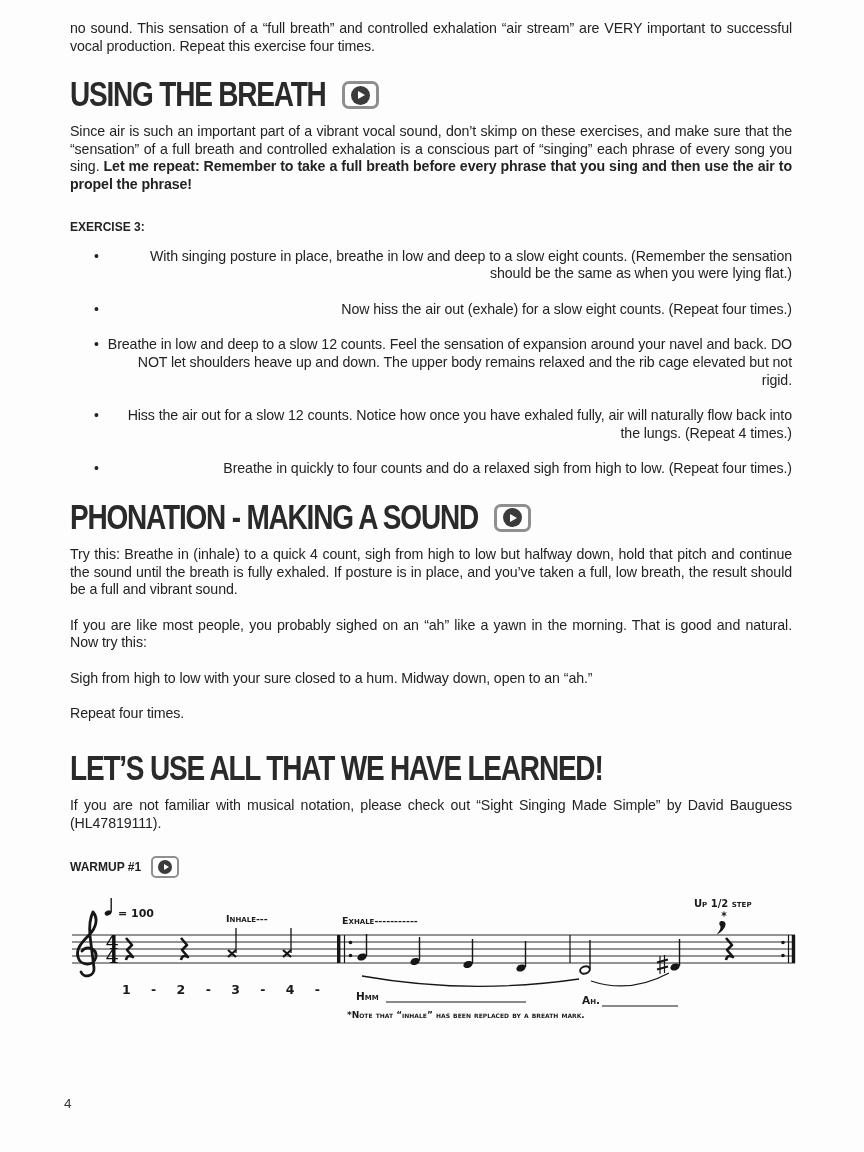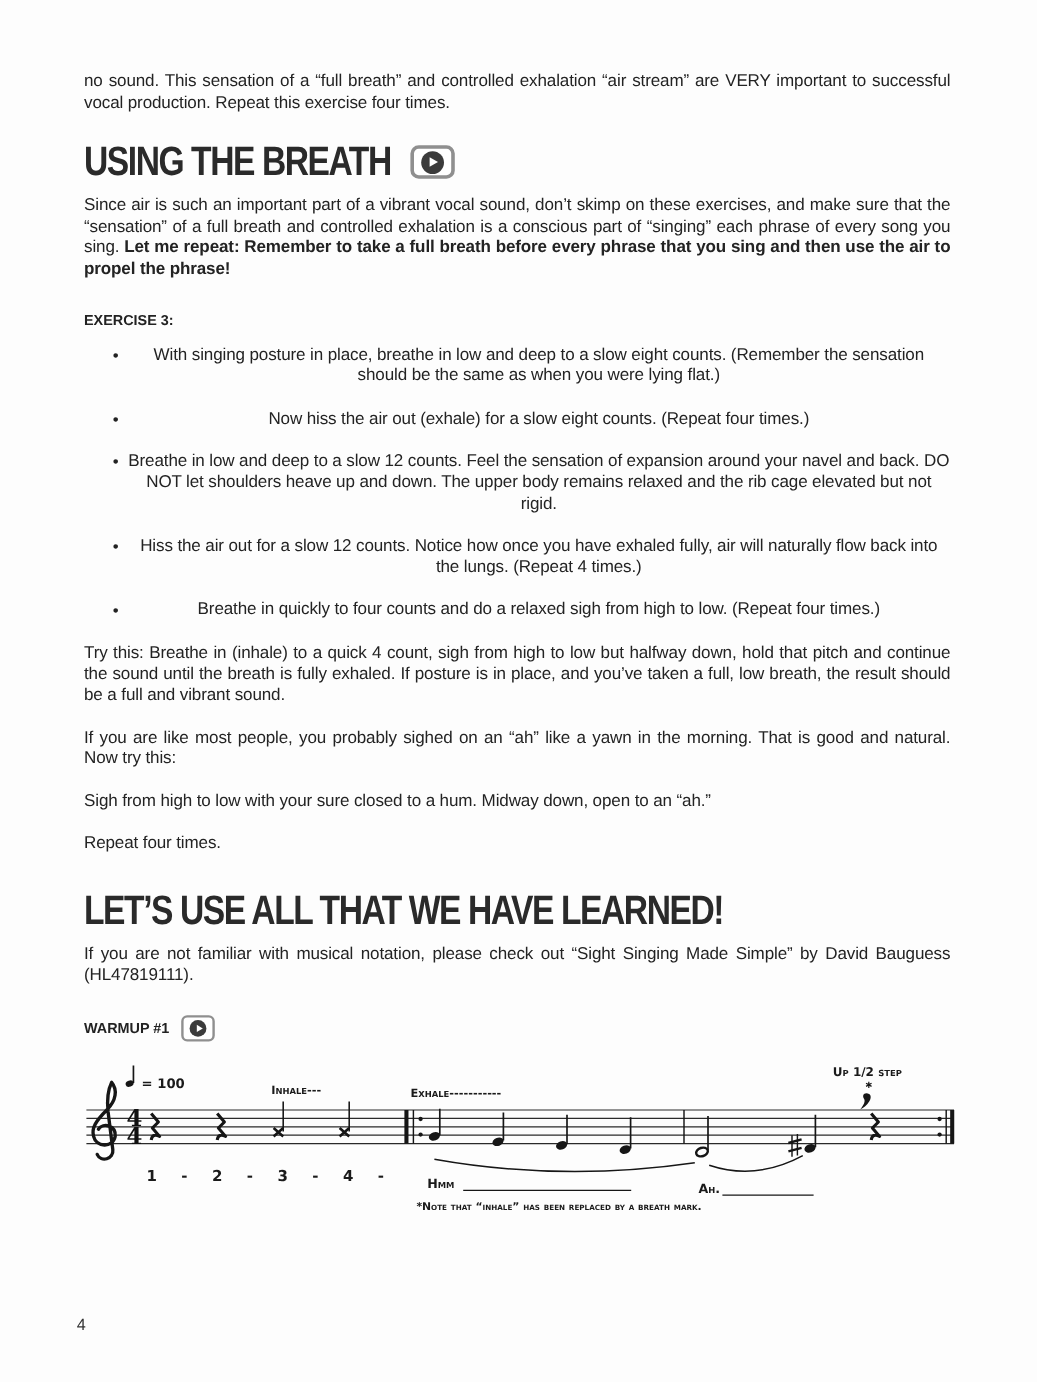--- a/index.html
+++ b/index.html
@@ -7,21 +7,21 @@
     width:864px; height:1152px;
     background:#fdfdfd;
     font-family:"Liberation Sans", sans-serif;
     color:#232323;
     position:relative;
     overflow:hidden;
   }
   .page {
     position:absolute; top:0; left:0;
     width:864px; height:1152px;
-    padding:60px 72px 0 70px;
+    padding:20px 72px 0 70px;
     box-sizing:border-box;
   }
   p.body-text {
     font-size:14.2px; line-height:17.6px;
     letter-spacing:-0.1px;
     text-align:justify;
     margin:0 0 18px 0;
   }
   p.body-text.tight { margin-bottom:0; }
   .b { font-weight:bold; }
@@ -43,21 +43,21 @@
     margin:26px 0 10px 0;
   }
   ul.bullets {
     list-style:none; margin:14px 0 10px 0; padding:0 0 0 24px;
   }
   ul.bullets li {
     position:relative;
     padding-left:12px;
     font-size:14.2px; line-height:17.6px; letter-spacing:-0.1px;
     margin-bottom:18px;
-    text-align:center;
+    text-align:right;
   }
   ul.bullets li::before {
     content:"\2022";
     position:absolute; left:0; top:0;
     font-size:14px;
   }
   
   .vicon {
     box-sizing:border-box; flex:none;
     width:37px; height:28px;
@@ -130,20 +130,28 @@
   </div>
 
   <ul class="bullets">
     <li>With singing posture in place, breathe in low and deep to a slow eight counts. (Remember the sensation should be the same as when you were lying flat.)</li>
     <li>Now hiss the air out (exhale) for a slow eight counts. (Repeat four times.)</li>
     <li>Breathe in low and deep to a slow 12 counts. Feel the sensation of expansion around your navel and back. DO NOT let shoulders heave up and down. The upper body remains relaxed and the rib cage elevated but not rigid.</li>
     <li>Hiss the air out for a slow 12 counts. Notice how once you have exhaled fully, air will naturally flow back into the lungs. (Repeat 4 times.)</li>
     <li>Breathe in quickly to four counts and do a relaxed sigh from high to low. (Repeat four times.)</li>
   </ul>
 
+  <div class="heading">
+    <span class="htxt">PHONATION - MAKING A SOUND</span>
+    <span class="vicon">
+      <span class="circ">
+          <span class="tri"></span>
+        </span>
+    </span>
+  </div>
 
   <p class="body-text">Try this: Breathe in (inhale) to a quick 4 count, sigh from high to low but halfway down, hold that pitch and continue the sound until the breath is fully exhaled. If posture is in place, and you’ve taken a full, low breath, the result should be a full and vibrant sound.</p>
   <p class="body-text">If you are like most people, you probably sighed on an “ah” like a yawn in the morning. That is good and natural. Now try this:</p>
   <p class="body-text">Sigh from high to low with your sure closed to a hum. Midway down, open to an “ah.”</p>
   <p class="body-text">Repeat four times.</p>
 
   <div class="heading" style="margin-top:24px;align-items:center;">
     <span class="htxt">LET’S USE ALL THAT WE HAVE LEARNED!</span>
   </div>
 

